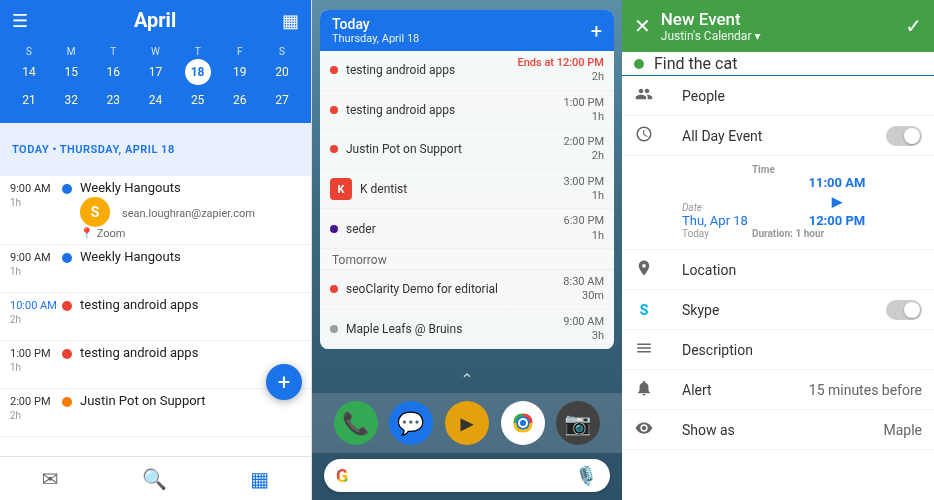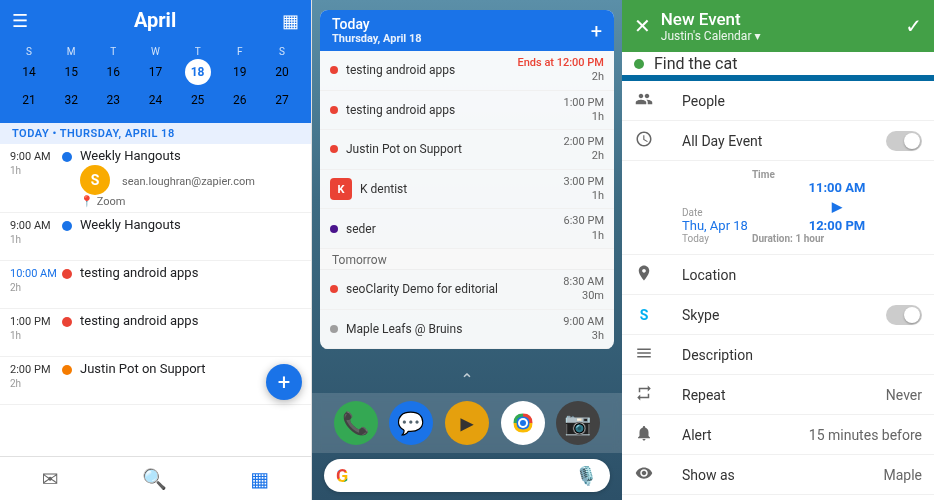--- a/index.html
+++ b/index.html
@@ -53,42 +53,42 @@
       font-size: 10px;
       padding: 2px 0;
     }
     .cal-week-row {
       display: grid;
       grid-template-columns: repeat(7, 1fr);
       text-align: center;
       margin-bottom: 2px;
     }
     .cal-day {
-      color: #000000;
+      color: #fef9c3;
       font-size: 12px;
       padding: 4px 2px;
       border-radius: 50%;
       width: 26px;
       height: 26px;
       display: flex;
       align-items: center;
       justify-content: center;
       margin: 0 auto;
       cursor: pointer;
     }
     .cal-day.today {
       background: white;
       color: #1a73e8;
       font-weight: bold;
       border-radius: 50%;
     }
 
     .cal-today-label {
       background: #e8f0fe;
-      padding: 4px 12px;
+      padding: 20px 12px;
       font-size: 11px;
       color: #1a73e8;
       font-weight: 600;
       letter-spacing: 0.5px;
     }
 
     .cal-events {
       flex: 1;
       overflow-y: auto;
       padding: 0;
@@ -207,21 +207,21 @@
     }
     .today-widget-header {
       background: #1a73e8;
       color: white;
       padding: 6px 12px;
       display: flex;
       justify-content: space-between;
       align-items: center;
     }
     .today-widget-title { font-size: 14px; font-weight: 500; }
-    .today-widget-date { font-size: 11px; opacity: 0.9; font-weight: bold; }
+    .today-widget-date { font-size: 11px; opacity: 0.9; }
     .today-widget-add { font-size: 20px; cursor: pointer; }
 
     .today-section-label {
       font-size: 12px;
       color: #666;
       padding: 4px 12px 2px;
       background: #f8f8f8;
       border-bottom: 1px solid #eee;
     }
 
@@ -323,21 +323,21 @@
     .ne-close { font-size: 20px; cursor: pointer; color: white; }
     .ne-title-block { flex: 1; }
     .ne-title-text { font-size: 17px; font-weight: 500; }
     .ne-calendar-sel { font-size: 12px; opacity: 0.9; display: flex; align-items: center; gap: 3px; cursor: pointer; }
     .ne-check { font-size: 20px; cursor: pointer; color: white; }
 
     .ne-event-name-row {
       display: flex;
       align-items: center;
       padding: 2px 12px;
-      border-bottom: 6px solid #0369a1;
+      border-bottom: 1px solid #0369a1;
       gap: 10px;
     }
     .ne-dot-green {
       width: 10px; height: 10px;
       border-radius: 50%;
       background: #43a047;
       flex-shrink: 0;
     }
     .ne-event-name {
       font-size: 16px;
@@ -627,21 +627,21 @@
     </div>
     <div class="ne-row-label">All Day Event</div>
     <div class="ne-toggle"></div>
   </div>
 
   <div class="ne-row" style="align-items:flex-start;padding-top:8px;padding-bottom:8px;">
     <div class="ne-row-icon"></div>
     <div style="flex:1;">
       <div style="display:flex;gap:4px;align-items:flex-end;margin-bottom:2px;">
         <div>
-          <div style="font-size:10px;color:#999;">Date</div>
+          <div style="font-size:10px;color:#999;font-style:italic;">Date</div>
           <div style="font-size:13px;color:#1a73e8;cursor:pointer;">Thu, Apr 18</div>
           <div style="font-size:10px;color:#999;">Today</div>
         </div>
         <div style="flex:1;font-weight:bold;">
           <div style="font-size:10px;color:#999;">Time</div>
           <div style="font-size:13px;color:#1a73e8;cursor:pointer;display:flex;align-items:center;gap:4px;flex-direction:column;">
             <span>11:00 AM</span>
             <span>▶</span>
             <span>12:00 PM</span>
           </div>
@@ -668,29 +668,20 @@
 
   <div class="ne-row">
     <div class="ne-row-icon">
       <svg width="18" height="18" viewBox="0 0 24 24" fill="#666">
           <path d="M3 18h18v-2H3v2zm0-5h18v-2H3v2zm0-7v2h18V6H3z"></path>
         </svg>
     </div>
     <div class="ne-row-label">Description</div>
   </div>
 
-  <div class="ne-row">
-    <div class="ne-row-icon">
-      <svg width="18" height="18" viewBox="0 0 24 24" fill="#666">
-          <path d="M7 7h10v3l4-4-4-4v3H5v6h2V7zm10 10H7v-3l-4 4 4 4v-3h12v-6h-2v4z"></path>
-        </svg>
-    </div>
-    <div class="ne-row-label">Repeat</div>
-    <div class="ne-row-value">Never</div>
-  </div>
 
   <div class="ne-row">
     <div class="ne-row-icon">
       <svg width="18" height="18" viewBox="0 0 24 24" fill="#666">
           <path d="M12 22c1.1 0 2-.9 2-2h-4c0 1.1.9 2 2 2zm6-6v-5c0-3.07-1.63-5.64-4.5-6.32V4c0-.83-.67-1.5-1.5-1.5s-1.5.67-1.5 1.5v.68C7.64 5.36 6 7.92 6 11v5l-2 2v1h16v-1l-2-2z"></path>
         </svg>
     </div>
     <div class="ne-row-label">Alert</div>
     <div class="ne-row-value">15 minutes before</div>
   </div>

